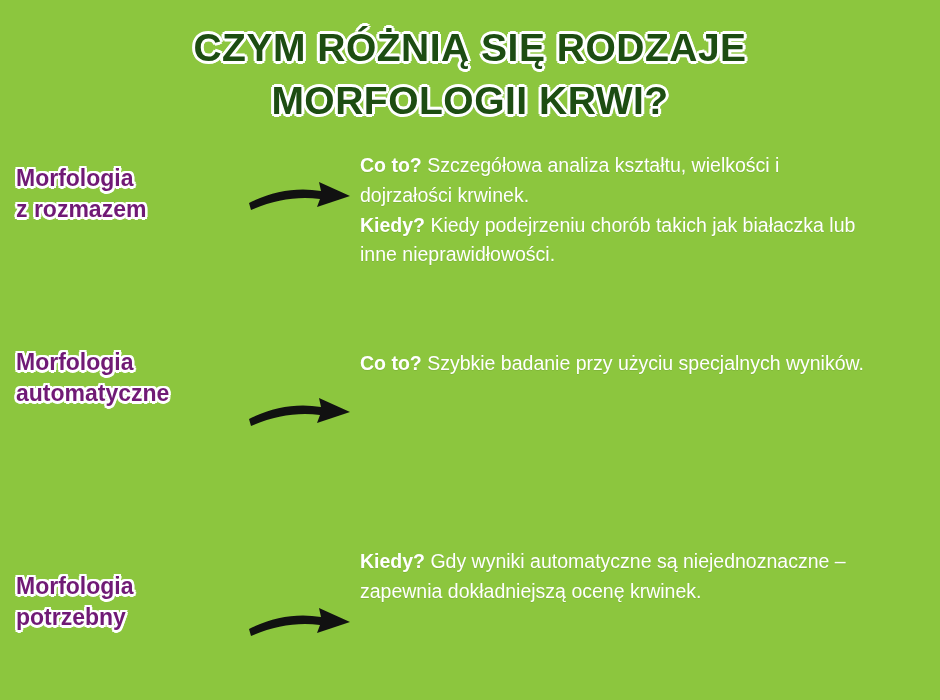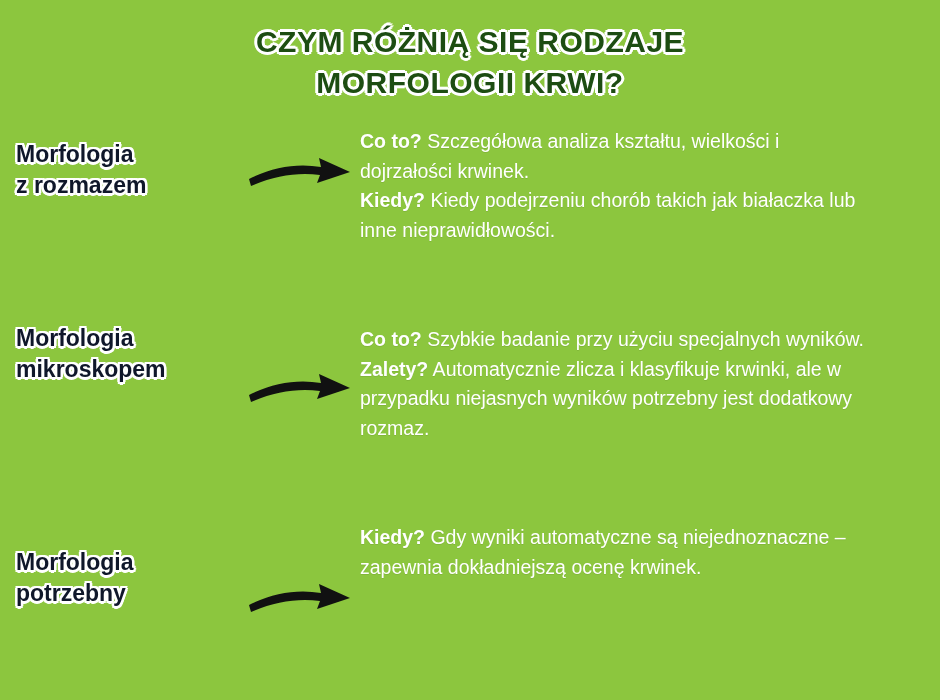--- a/index.html
+++ b/index.html
@@ -20,21 +20,21 @@
     background: #8cc63e;
     box-sizing: border-box;
   }
 
   
   .title-block {
     padding-top: 22px;
     text-align: center;
   }
   .title-line {
-    font-size: 30px;
+    font-size: 39px;
     font-weight: bold;
     color: #1d4d12;
     letter-spacing: 0.5px;
     line-height: 1.35;
     text-transform: uppercase;
     text-shadow:
       -2px -2px 0 #ffffff,
        2px -2px 0 #ffffff,
       -2px  2px 0 #ffffff,
        2px  2px 0 #ffffff,
@@ -63,21 +63,21 @@
     width: 240px;
     flex: 0 0 240px;
     padding-left: 16px;
     box-sizing: border-box;
     display: flex;
     align-items: center;
   }
   .label {
     font-size: 23px;
     font-weight: bold;
-    color: #0f172a;
+    color: #701a75;
     line-height: 1.35;
     text-shadow:
       -2px -2px 0 #ffffff,
        2px -2px 0 #ffffff,
       -2px  2px 0 #ffffff,
        2px  2px 0 #ffffff,
        0px  2.5px 0 #ffffff,
        0px -2.5px 0 #ffffff,
        2.5px  0px 0 #ffffff,
       -2.5px  0px 0 #ffffff;
@@ -145,31 +145,30 @@
       <div class="text-col">
         <p><b>Co to?</b><span> Szczegółowa analiza kształtu, wielkości i dojrzałości krwinek.</span></p>
         <p><b>Kiedy?</b><span> Kiedy podejrzeniu chorób takich jak białaczka lub inne nieprawidłowości.</span></p>
       </div>
     </div>
 
     <div class="row row-2">
       <div class="label-col">
         <div class="label">
           <span>Morfologia</span><br>
-          <span>mikroskopem</span>
+          <span>automatyczne</span>
         </div>
       </div>
       <div class="arrow-col">
         <svg width="106" height="46" viewBox="0 0 106 46" aria-hidden="true">
           <path d="M2 26 C 26 14, 50 10, 74 14 L 72 5 L 103 19 L 70 30 L 73 22 C 50 19, 27 23, 4 33 Z" fill="#111111"></path>
         </svg>
       </div>
       <div class="text-col">
         <p><b>Co to?</b><span> Szybkie badanie przy użyciu specjalnych wyników.</span></p>
-        <p><b>Zalety?</b><span> Automatycznie zlicza i klasyfikuje krwinki, ale w przypadku niejasnych wyników potrzebny jest dodatkowy rozmaz.</span></p>
       </div>
     </div>
 
     <div class="row row-3">
       <div class="label-col">
         <div class="label">
           <span>Morfologia</span><br>
           <span>potrzebny</span>
         </div>
       </div>

